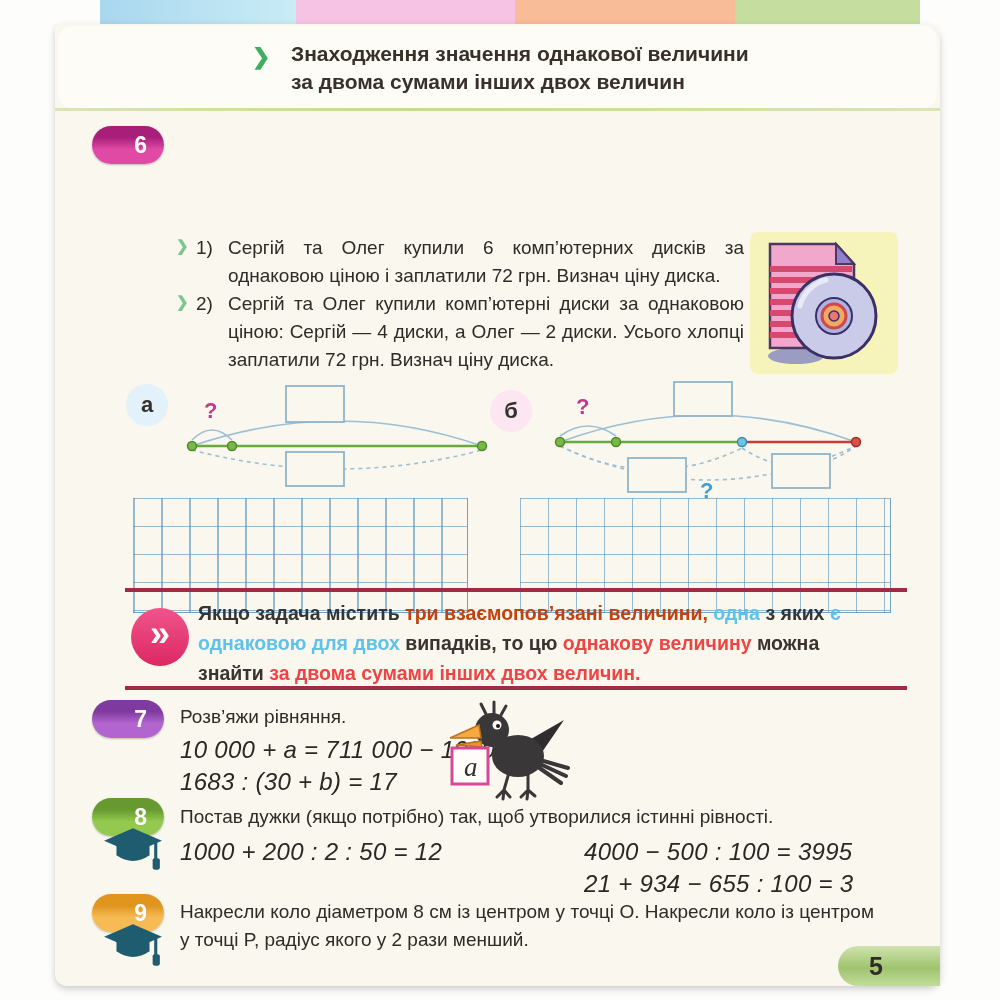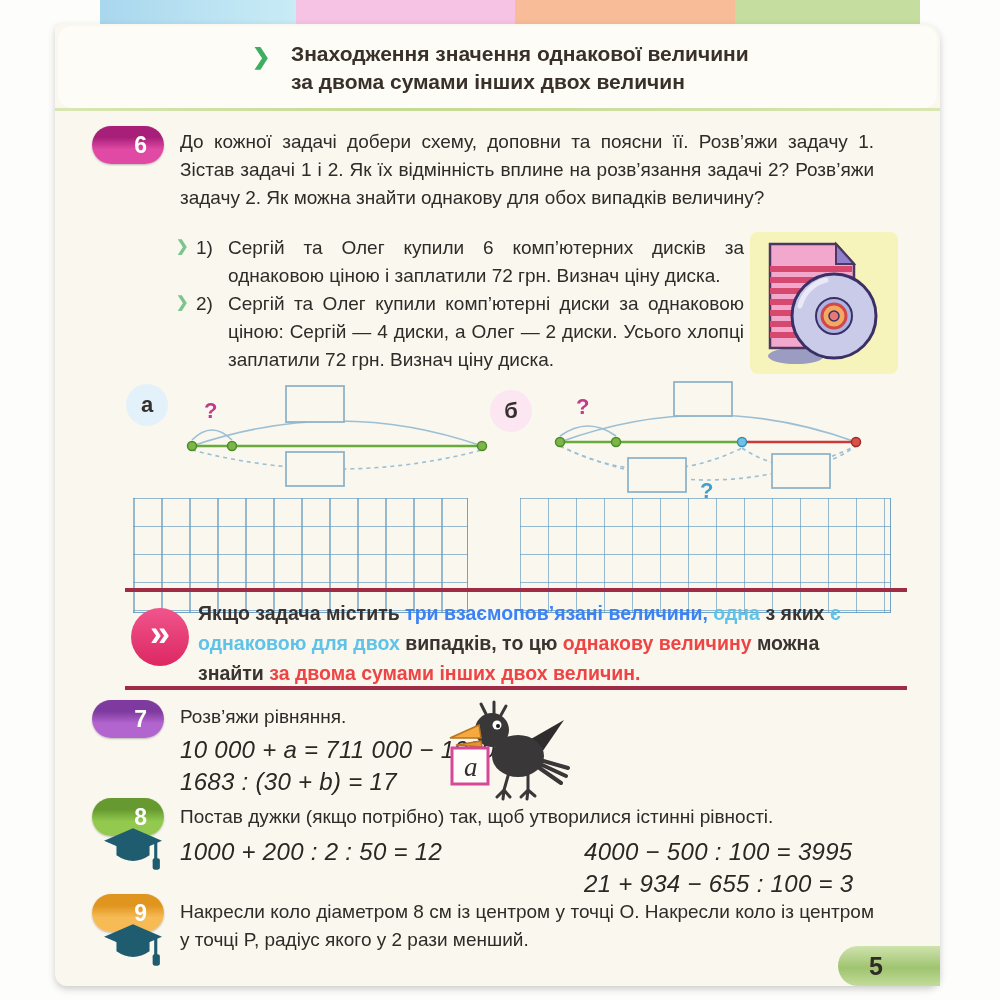--- a/index.html
+++ b/index.html
@@ -60,21 +60,21 @@
   
   .rule-box{position:absolute;left:125px;top:588px;width:782px;height:102px;
         border-top:4px solid #9f2b45;border-bottom:4px solid #9f2b45;box-sizing:border-box;}
   .rule-circle{position:absolute;left:131px;top:608px;width:58px;height:58px;border-radius:50%;
         background:linear-gradient(180deg,#f0558b,#dd2763);display:flex;align-items:center;
         justify-content:center;color:#fff;font-size:36px;font-weight:bold;line-height:1;
         padding-bottom:6px;box-sizing:border-box;}
   .rule-text{position:absolute;left:198px;top:598px;width:676px;font-size:19.5px;
         line-height:30px;font-weight:bold;text-align:left;}
   .seg-dark{color:#3a3330;}
-  .seg-gray{color:#3b82f6;}
+  .seg-gray{color:#c2410c;}
   .seg-blue{color:#5fc2e8;}
   .seg-magenta{color:#ef4444;}
   .instruction{position:absolute;font-size:19px;color:#2f2b28;}
   .equation{position:absolute;font-size:24px;color:#2b2724;letter-spacing:.3px;font-style:italic;}
   .p9-text{position:absolute;left:180px;top:898px;width:694px;}
   
   .page-num{position:absolute;left:838px;top:946px;width:102px;height:40px;
         border-radius:20px 0 0 20px;
         background:linear-gradient(180deg,#cfe3ae 0%,#9fc46f 55%,#c2dc9b 100%);
         display:flex;align-items:center;justify-content:center;padding-right:26px;
@@ -94,21 +94,20 @@
   <div class="header-box"></div>
   <div class="divider"></div>
 
   <span class="title-chevron">❯</span>
   <div class="title">
     <div>Знаходження значення однакової величини</div>
     <div>за двома сумами інших двох величин</div>
   </div>
 
   <div class="badge badge-6">6</div>
-  <div class="body-text p6-text">До кожної задачі добери схему, доповни та поясни її. Розв’яжи задачу 1. Зістав задачі 1 і 2. Як їх відмінність вплине на розв’язання задачі 2? Розв’яжи задачу 2. Як можна знайти однакову для обох випадків величину?</div>
 
   <div class="items">
     <div class="item">
       <span class="item-marker">❯</span>
       <span class="item-num">1)</span>
       <div class="item-text body-text">Сергій та Олег купили 6 комп’ютерних дисків за однаковою ціною і заплатили 72 грн. Визнач ціну диска.</div>
     </div>
     <div class="item">
       <span class="item-marker">❯</span>
       <span class="item-num">2)</span>

